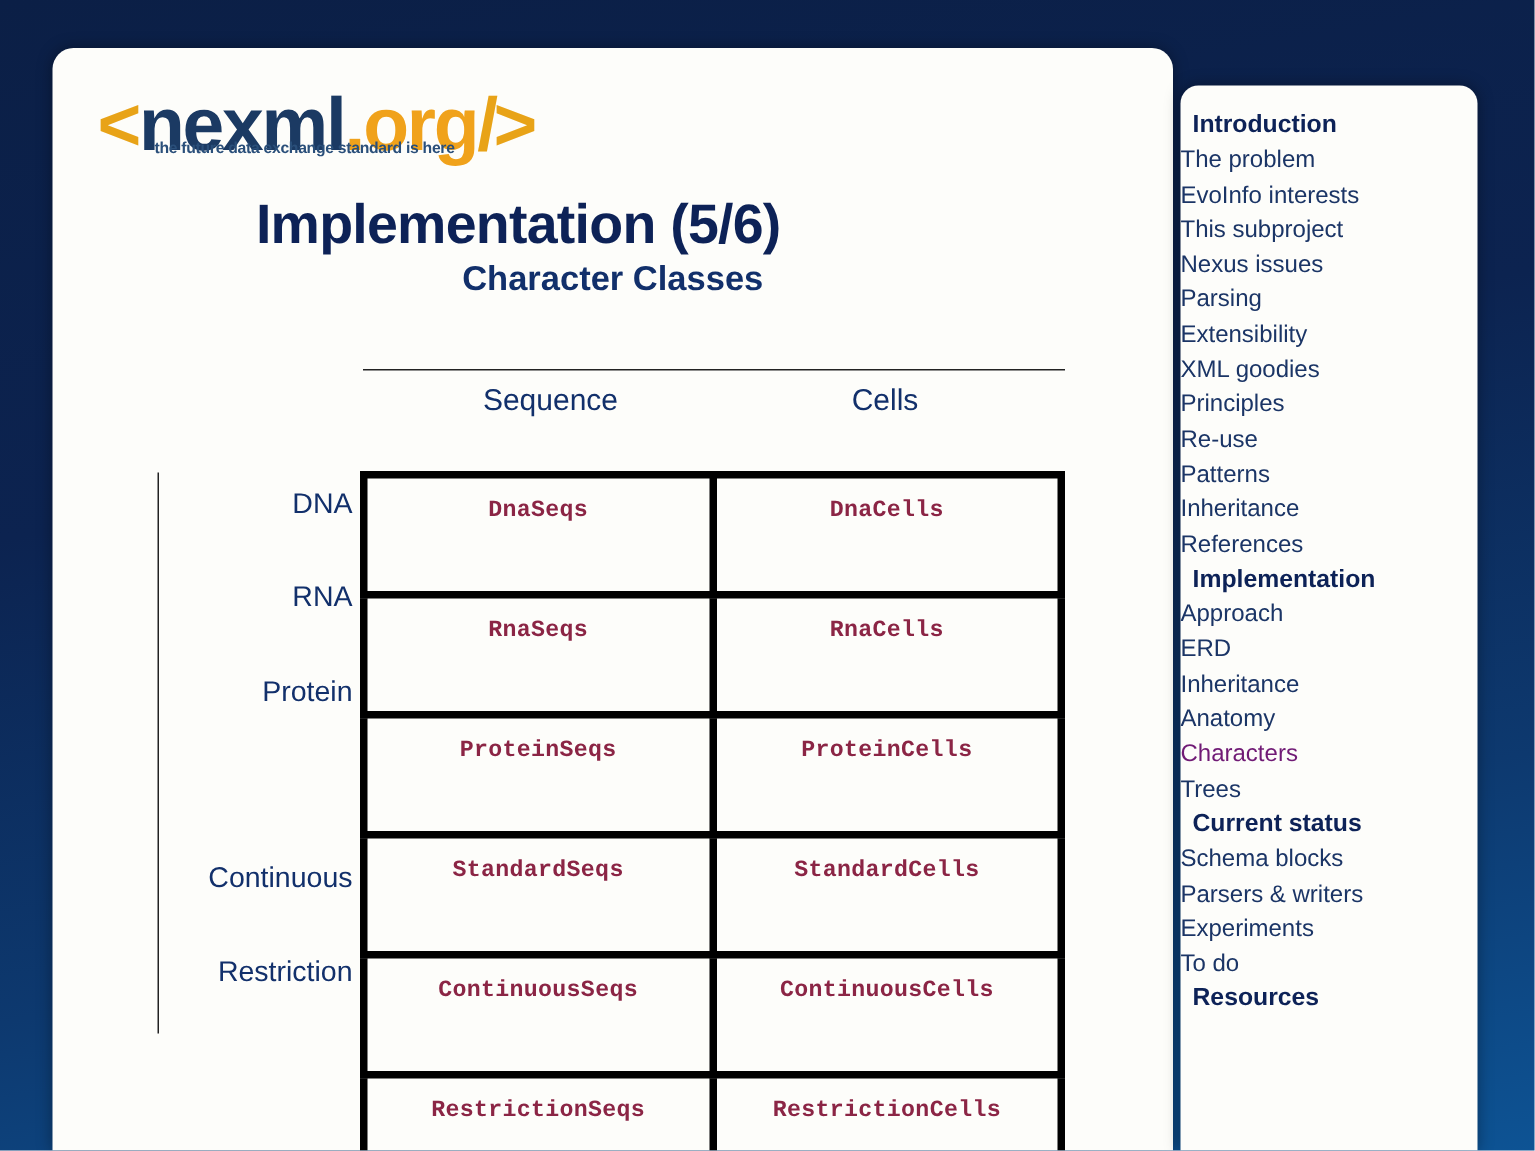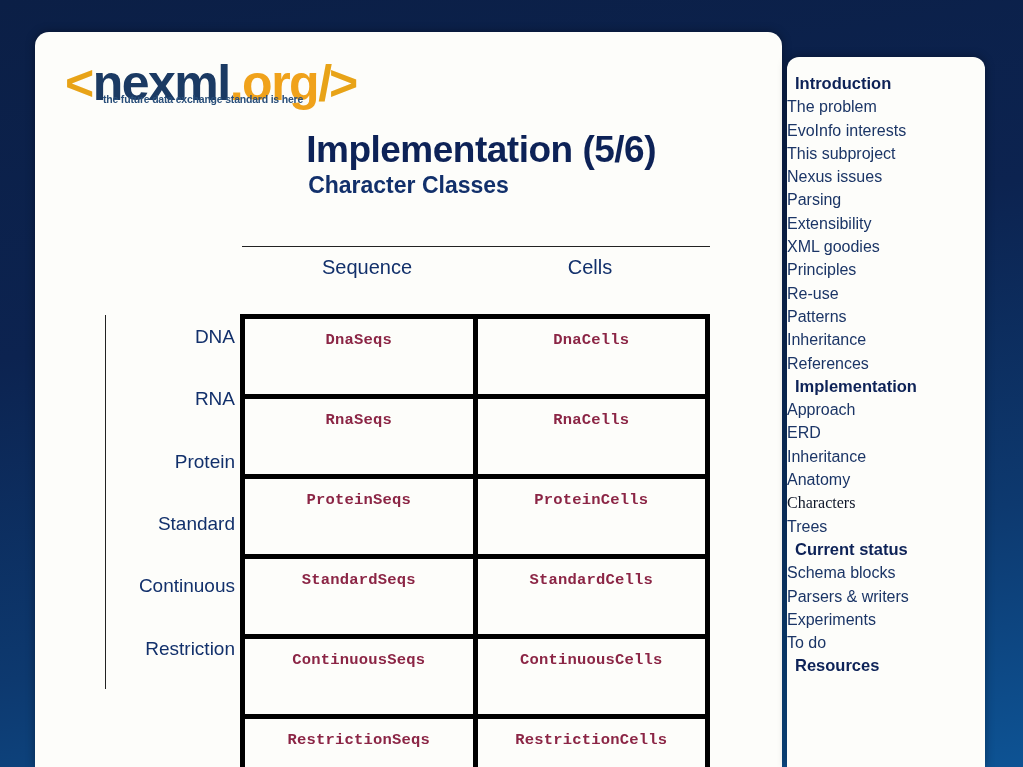--- a/index.html
+++ b/index.html
@@ -58,21 +58,21 @@
     letter-spacing: -0.2px;
     white-space: nowrap;
   }
 
   
   #slide-title {
     position: absolute;
     left: 0;
     top: 97px;
     width: 621px;
-    text-align: right;
+    text-align: center;
     font-size: 37px;
     font-weight: bold;
     color: #0d2257;
     letter-spacing: -0.5px;
   }
   #slide-subtitle {
     position: absolute;
     left: 0;
     top: 140px;
     width: 747px;
@@ -172,22 +172,21 @@
     line-height: 23.3px;
     white-space: nowrap;
   }
   .nav-item {
     font-size: 16px;
     color: #1b3566;
     line-height: 23.3px;
     white-space: nowrap;
   }
   .nav-item.current {
-    color: #0f172a;
-    font-family: Liberation Serif, serif;
+    color: #701a75;
   }
 </style>
 </head>
 <body>
 
 <div id="slide-panel">
 
   <div id="logo">
     <div id="logo-wordmark"><span class="lg-angle">&lt;</span><span class="lg-nexml">nexml</span><span class="lg-org">.org</span><span class="lg-close">/&gt;</span></div>
     <div id="logo-tagline">the future data exchange standard is here</div>
@@ -199,21 +198,20 @@
   <div id="col-head-rule"></div>
   <div id="col-head-sequence" class="col-head">Sequence</div>
   <div id="col-head-cells" class="col-head">Cells</div>
 
   <div id="row-bracket"></div>
 
   <div id="row-labels">
       <div class="row-label" style="top: 12px;">DNA</div>
       <div class="row-label" style="top: 74.3333px;">RNA</div>
       <div class="row-label" style="top: 136.667px;">Protein</div>
-      <div class="row-label" style="top: 199px;">Standard</div>
       <div class="row-label" style="top: 261.333px;">Continuous</div>
       <div class="row-label" style="top: 323.667px;">Restriction</div>
     </div>
 
   <table id="class-table">
     <tbody>
         <tr>
           <td>DnaSeqs</td>
           <td>DnaCells</td>
         </tr>

